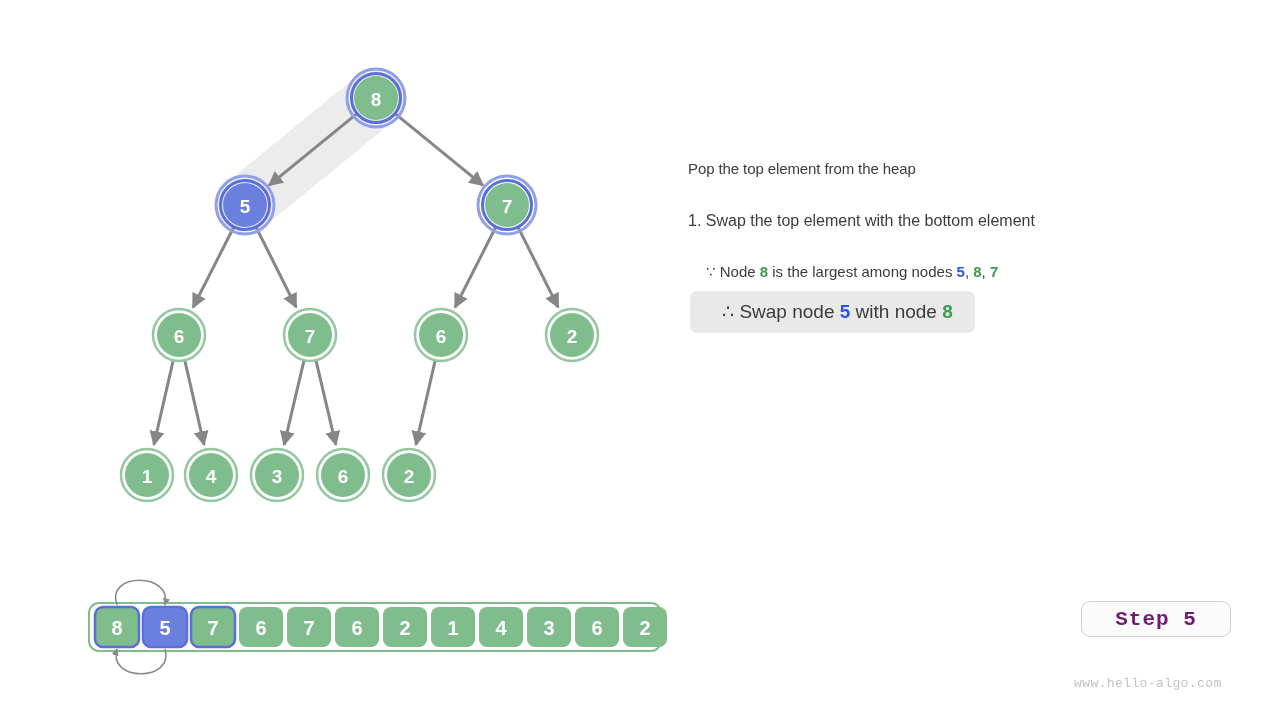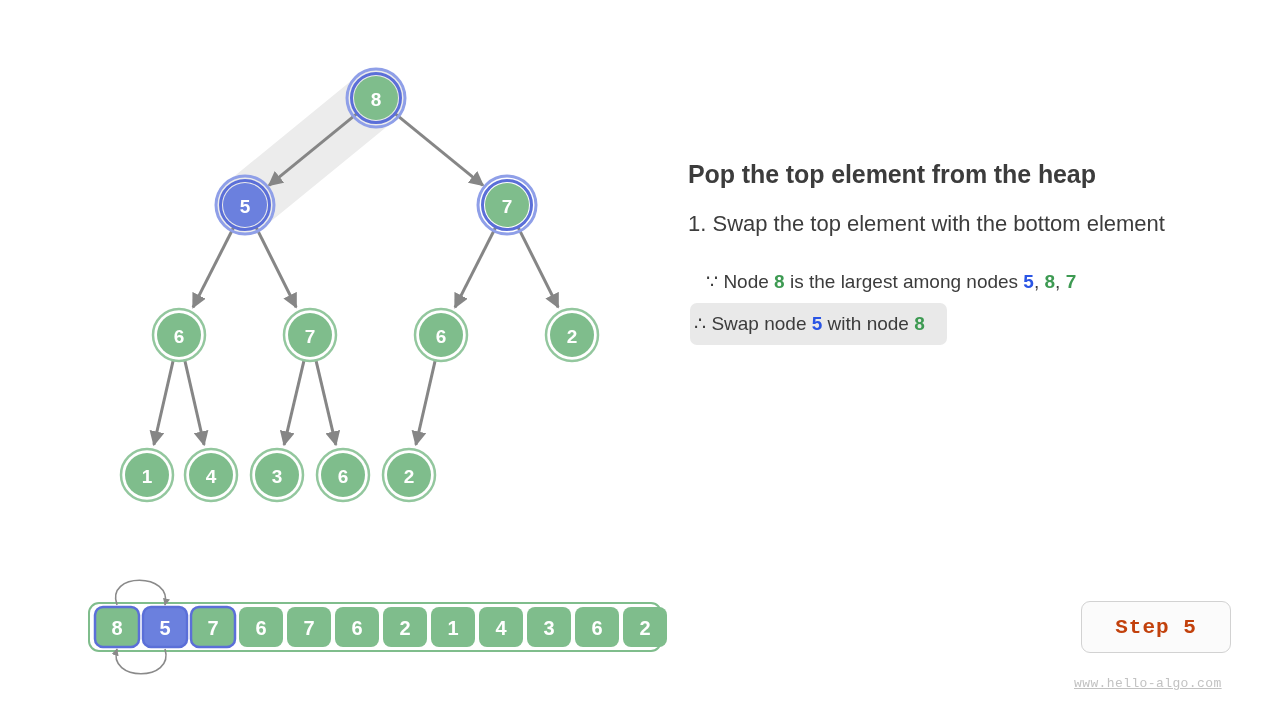--- a/index.html
+++ b/index.html
@@ -42,78 +42,77 @@
   }
 
   
   #info-panel {
     position: absolute;
     left: 688px;
     top: 160px;
     width: 560px;
   }
   #panel-title {
-    font-size: 25px;
-    font-weight: bold;
+    font-size: 15px;
+    font-weight: normal;
     color: #3c3c3c;
     letter-spacing: -0.1px;
-    margin: 0 0 22px 0;
+    margin: 0 0 35px 0;
   }
   .step-line {
-    font-size: 22px;
+    font-size: 16px;
     color: #3c3c3c;
     margin: 0 0 29px 0;
     white-space: nowrap;
   }
   .reason-line {
-    font-size: 19px;
+    font-size: 15px;
     color: #3c3c3c;
     margin: 0 0 6px 0;
     padding: 4px 0 4px 18px;
     white-space: nowrap;
   }
   .conclusion-line {
     font-size: 19px;
     color: #3c3c3c;
     display: inline-block;
     background: #e9e9e9;
     border-radius: 7px;
-    padding: 9px 22px 10px 4px;
+    padding: 9px 22px 10px 32px;
     margin-left: 2px;
     white-space: nowrap;
   }
   .v-blue  { color: #2a55e5; font-weight: bold; }
   .v-green { color: #3d9a52; font-weight: bold; }
 
   
   #step-badge {
     position: absolute;
     left: 1081px; top: 601px;
-    width: 150px; height: 52px;
+    width: 150px; height: 36px;
     box-sizing: border-box;
     border: 1px solid #d2d2d2;
     border-radius: 9px;
     background: #fbfbfb;
     display: flex;
     align-items: center;
     justify-content: center;
     font-family: "Liberation Mono", monospace;
     font-size: 21px;
     font-weight: bold;
-    color: #c2410c;
+    color: #701a75;
     letter-spacing: 1px;
   }
   #watermark {
     position: absolute;
     left: 1074px; top: 676px;
     font-family: "Liberation Mono", monospace;
     font-size: 13px;
     color: #c2c2c2;
     letter-spacing: 0.4px;
-    text-decoration: underline;
   }
 </style>
 </head>
 <body>
 
 <div id="tree-panel">
   <svg id="tree-svg" width="690" height="720">
     <defs>
       <marker id="arrow" viewBox="0 0 10 10" refX="9" refY="5" markerWidth="5" markerHeight="5" orient="auto-start-reverse">
         <path d="M 0 0 L 10 5 L 0 10 z" fill="#868686"></path>

